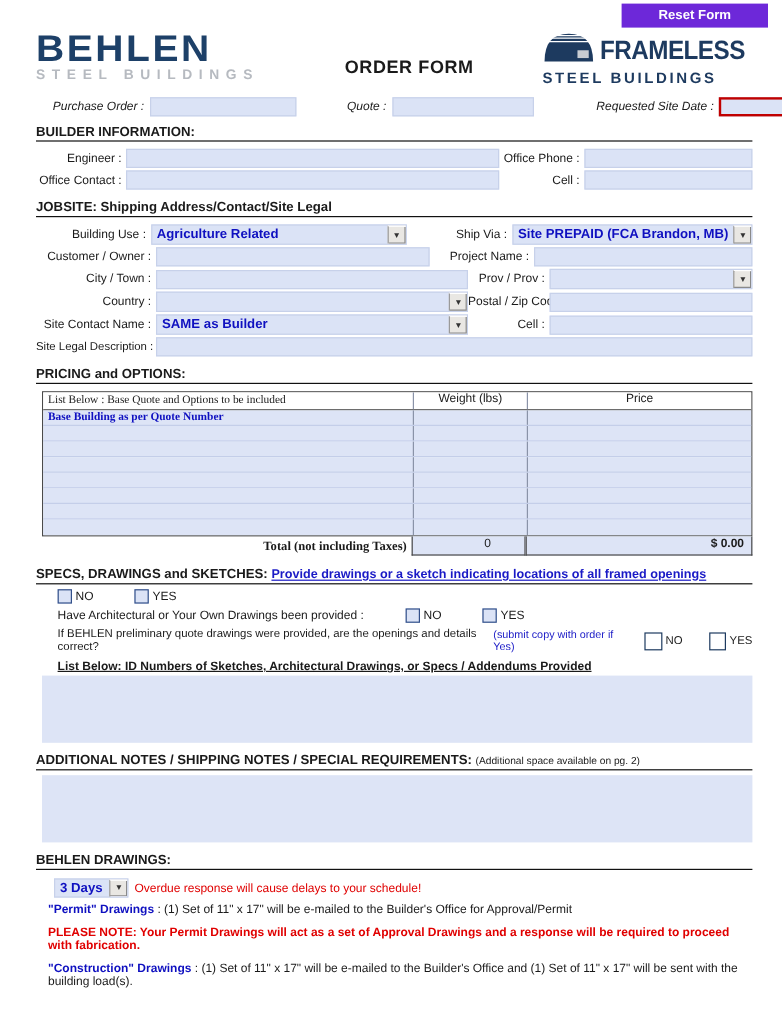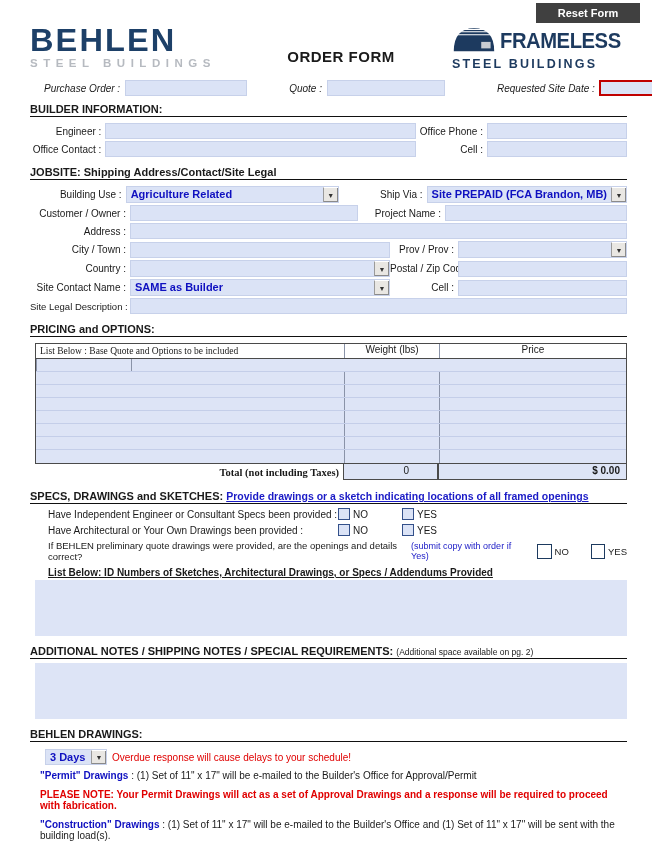--- a/index.html
+++ b/index.html
@@ -1,21 +1,21 @@
 <!DOCTYPE html>
 <html><head>
 <meta charset="utf-8">
 <style>
   * { box-sizing: border-box; margin: 0; padding: 0; }
   body { margin: 0; background: #fff; font-family: "Liberation Sans", sans-serif; color: #1a1a1a; }
   .page { position: relative; width: 652px; height: 859px; background: #fff; overflow: hidden; }
 
   
-  .reset-btn { position: absolute; top: 3px; right: 12px; width: 104px; height: 20px;
-    background: #404040; color: #fff; border: none; font: bold 11px "Liberation Sans", sans-serif; cursor: pointer; }
+  .reset-btn { position: absolute; top: 3px; right: 12px; width: 122px; height: 20px;
+    background: #6d28d9; color: #fff; border: none; font: bold 11px "Liberation Sans", sans-serif; cursor: pointer; }
   .logo-row { display: flex; align-items: flex-start; margin: 26px 25px 0 30px; }
   .behlen { width: 200px; }
   .behlen-name { font-size: 31px; font-weight: 800; color: #1d4068; letter-spacing: 2px; line-height: 30px; transform: scaleX(1.05); transform-origin: left; }
   .behlen-sub { font-size: 11.5px; font-weight: bold; color: #b6bac0; letter-spacing: 5.5px; margin-top: 1px; }
   .order-title { flex: 1; text-align: center; font-size: 15px; font-weight: bold; letter-spacing: .5px; margin-top: 22px; }
   .frameless { width: 175px; }
   .fl-top { display: flex; align-items: center; gap: 4px; }
   .fl-name { font-size: 22px; font-weight: 800; color: #1d3a5f; letter-spacing: -.5px; transform: scaleX(.92); transform-origin: left; white-space: nowrap; }
   .fl-sub { font-size: 12.5px; font-weight: 800; color: #1d3a5f; letter-spacing: 2.2px; margin-top: 1px; }
 
@@ -138,24 +138,20 @@
     </div>
   </div>
 
   <div class="row">
     <span class="rl" style="width:100px">Customer / Owner :</span>
     <input class="f" style="width: 228px;">
     <span class="rl" style="width:87px">Project Name :</span>
     <input class="f" style="flex: 1 1 0%;">
   </div>
 
-  <div class="row">
-    <span class="rl" style="width:100px">Address :</span>
-    <input class="f" style="flex: 1 1 0%;">
-  </div>
 
   <div class="row">
     <span class="rl" style="width:100px">City / Town :</span>
     <input class="f" style="width: 260px;">
     <span class="rl" style="width:68px">Prov / Prov :</span>
     <div class="dd" style="flex:1">
       <span class="dd-val"></span>
       <span class="dd-btn">▼</span>
     </div>
   </div>
@@ -187,20 +183,21 @@
 
   <div class="sec" style="margin-top:9px">PRICING and OPTIONS:</div>
 
   <div class="tbl" style="margin-top:6px">
     <div class="t-head">
       <div class="c1">List Below : Base Quote and Options to be included</div>
       <div class="c2">Weight (lbs)</div>
       <div class="c3">Price</div>
     </div>
     <div class="t-row">
+      <div class="c1 bb">Base Building as per Quote Number</div>
       <div class="c2"></div>
       <div class="c3"></div>
     </div>
     <div class="t-row">
         <div class="c1"></div>
         <div class="c2"></div>
         <div class="c3"></div>
       </div>
     <div class="t-row">
         <div class="c1"></div>
@@ -238,21 +235,20 @@
     <div class="c2">0</div>
     <div class="c3">$ 0.00</div>
   </div>
 
   <div class="sec" style="margin-top:10px">
     <span>SPECS, DRAWINGS and SKETCHES:</span>
     <span class="link">Provide drawings or a sketch indicating locations of all framed openings</span>
   </div>
 
   <div class="qrow">
-    <span style="width:290px">Have Independent Engineer or Consultant Specs been provided :</span>
     <span class="cb"></span>
     <span class="cbl">NO</span>
     <span class="cb"></span>
     <span class="cbl">YES</span>
   </div>
   <div class="qrow">
     <span style="width:290px">Have Architectural or Your Own Drawings been provided :</span>
     <span class="cb"></span>
     <span class="cbl">NO</span>
     <span class="cb"></span>

